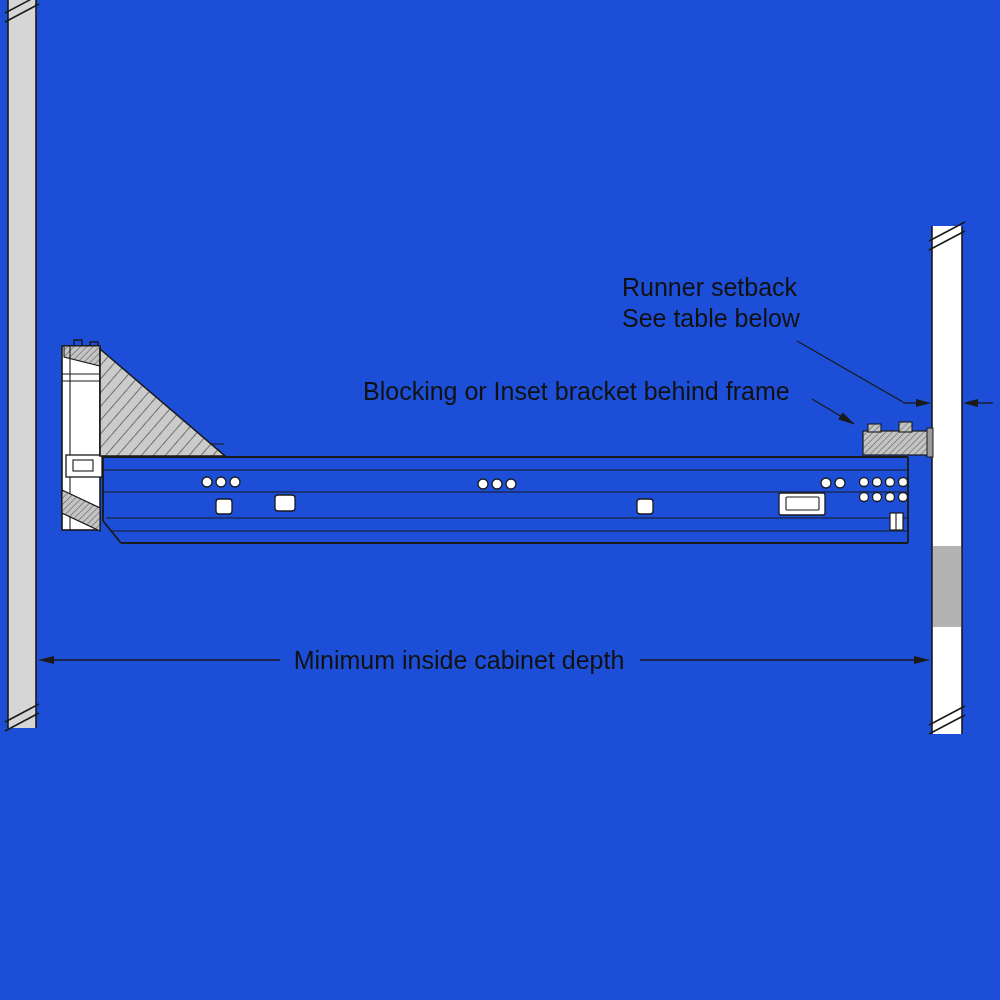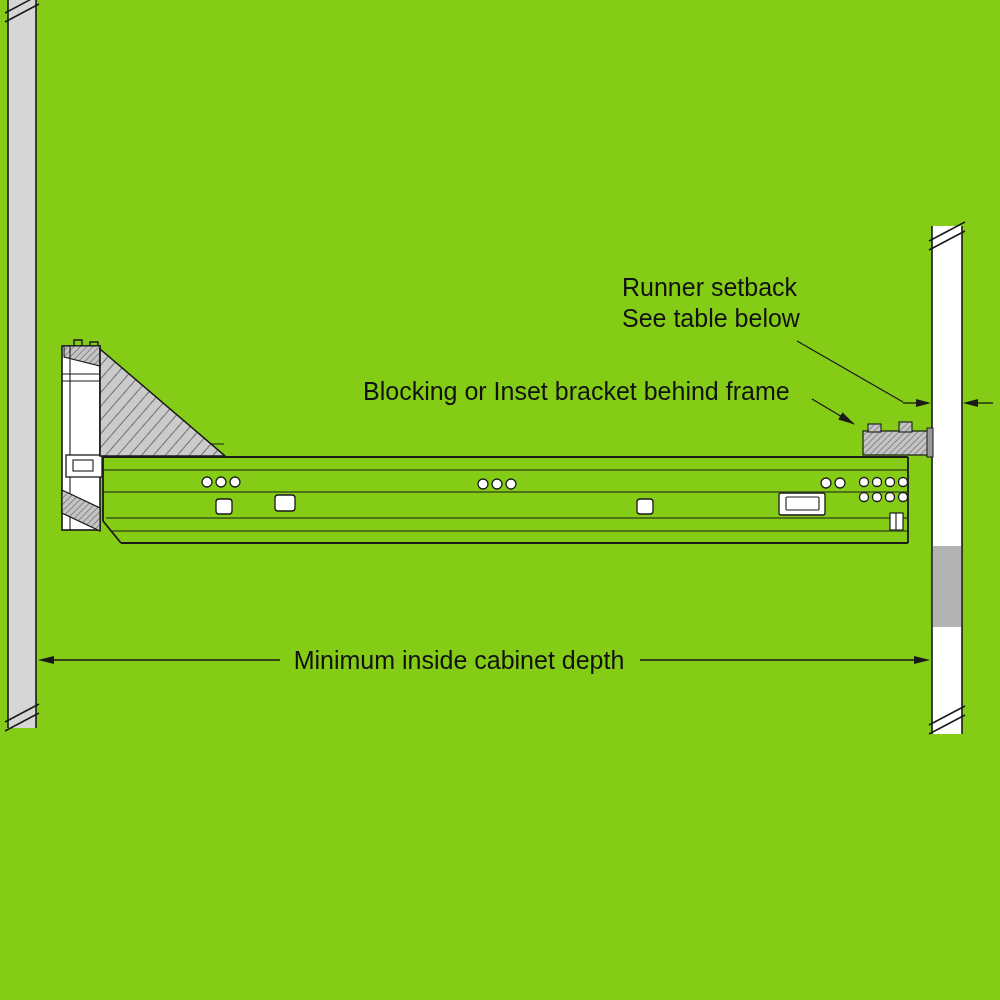--- a/index.html
+++ b/index.html
@@ -1,16 +1,16 @@
 <!DOCTYPE html>
 <html><head>
 <meta charset="utf-8">
 <style>
   html,body{margin:0;padding:0;background:#ffffff;}
-  .canvas{position:relative;width:1000px;height:1000px;background:#84cc16;overflow:hidden;}
+  .canvas{position:relative;width:1000px;height:1000px;background:#1d4ed8;overflow:hidden;}
   svg{display:block;}
   svg text{font-family:"Liberation Sans", sans-serif;font-size:25px;fill:#111111;}
 </style>
 </head>
 <body>
 
 <div class="canvas">
 <svg width="1000" height="1000" viewBox="0 0 1000 1000">
   <defs>
     <pattern id="hatchTri" patternUnits="userSpaceOnUse" width="9" height="9" patternTransform="rotate(41)">

